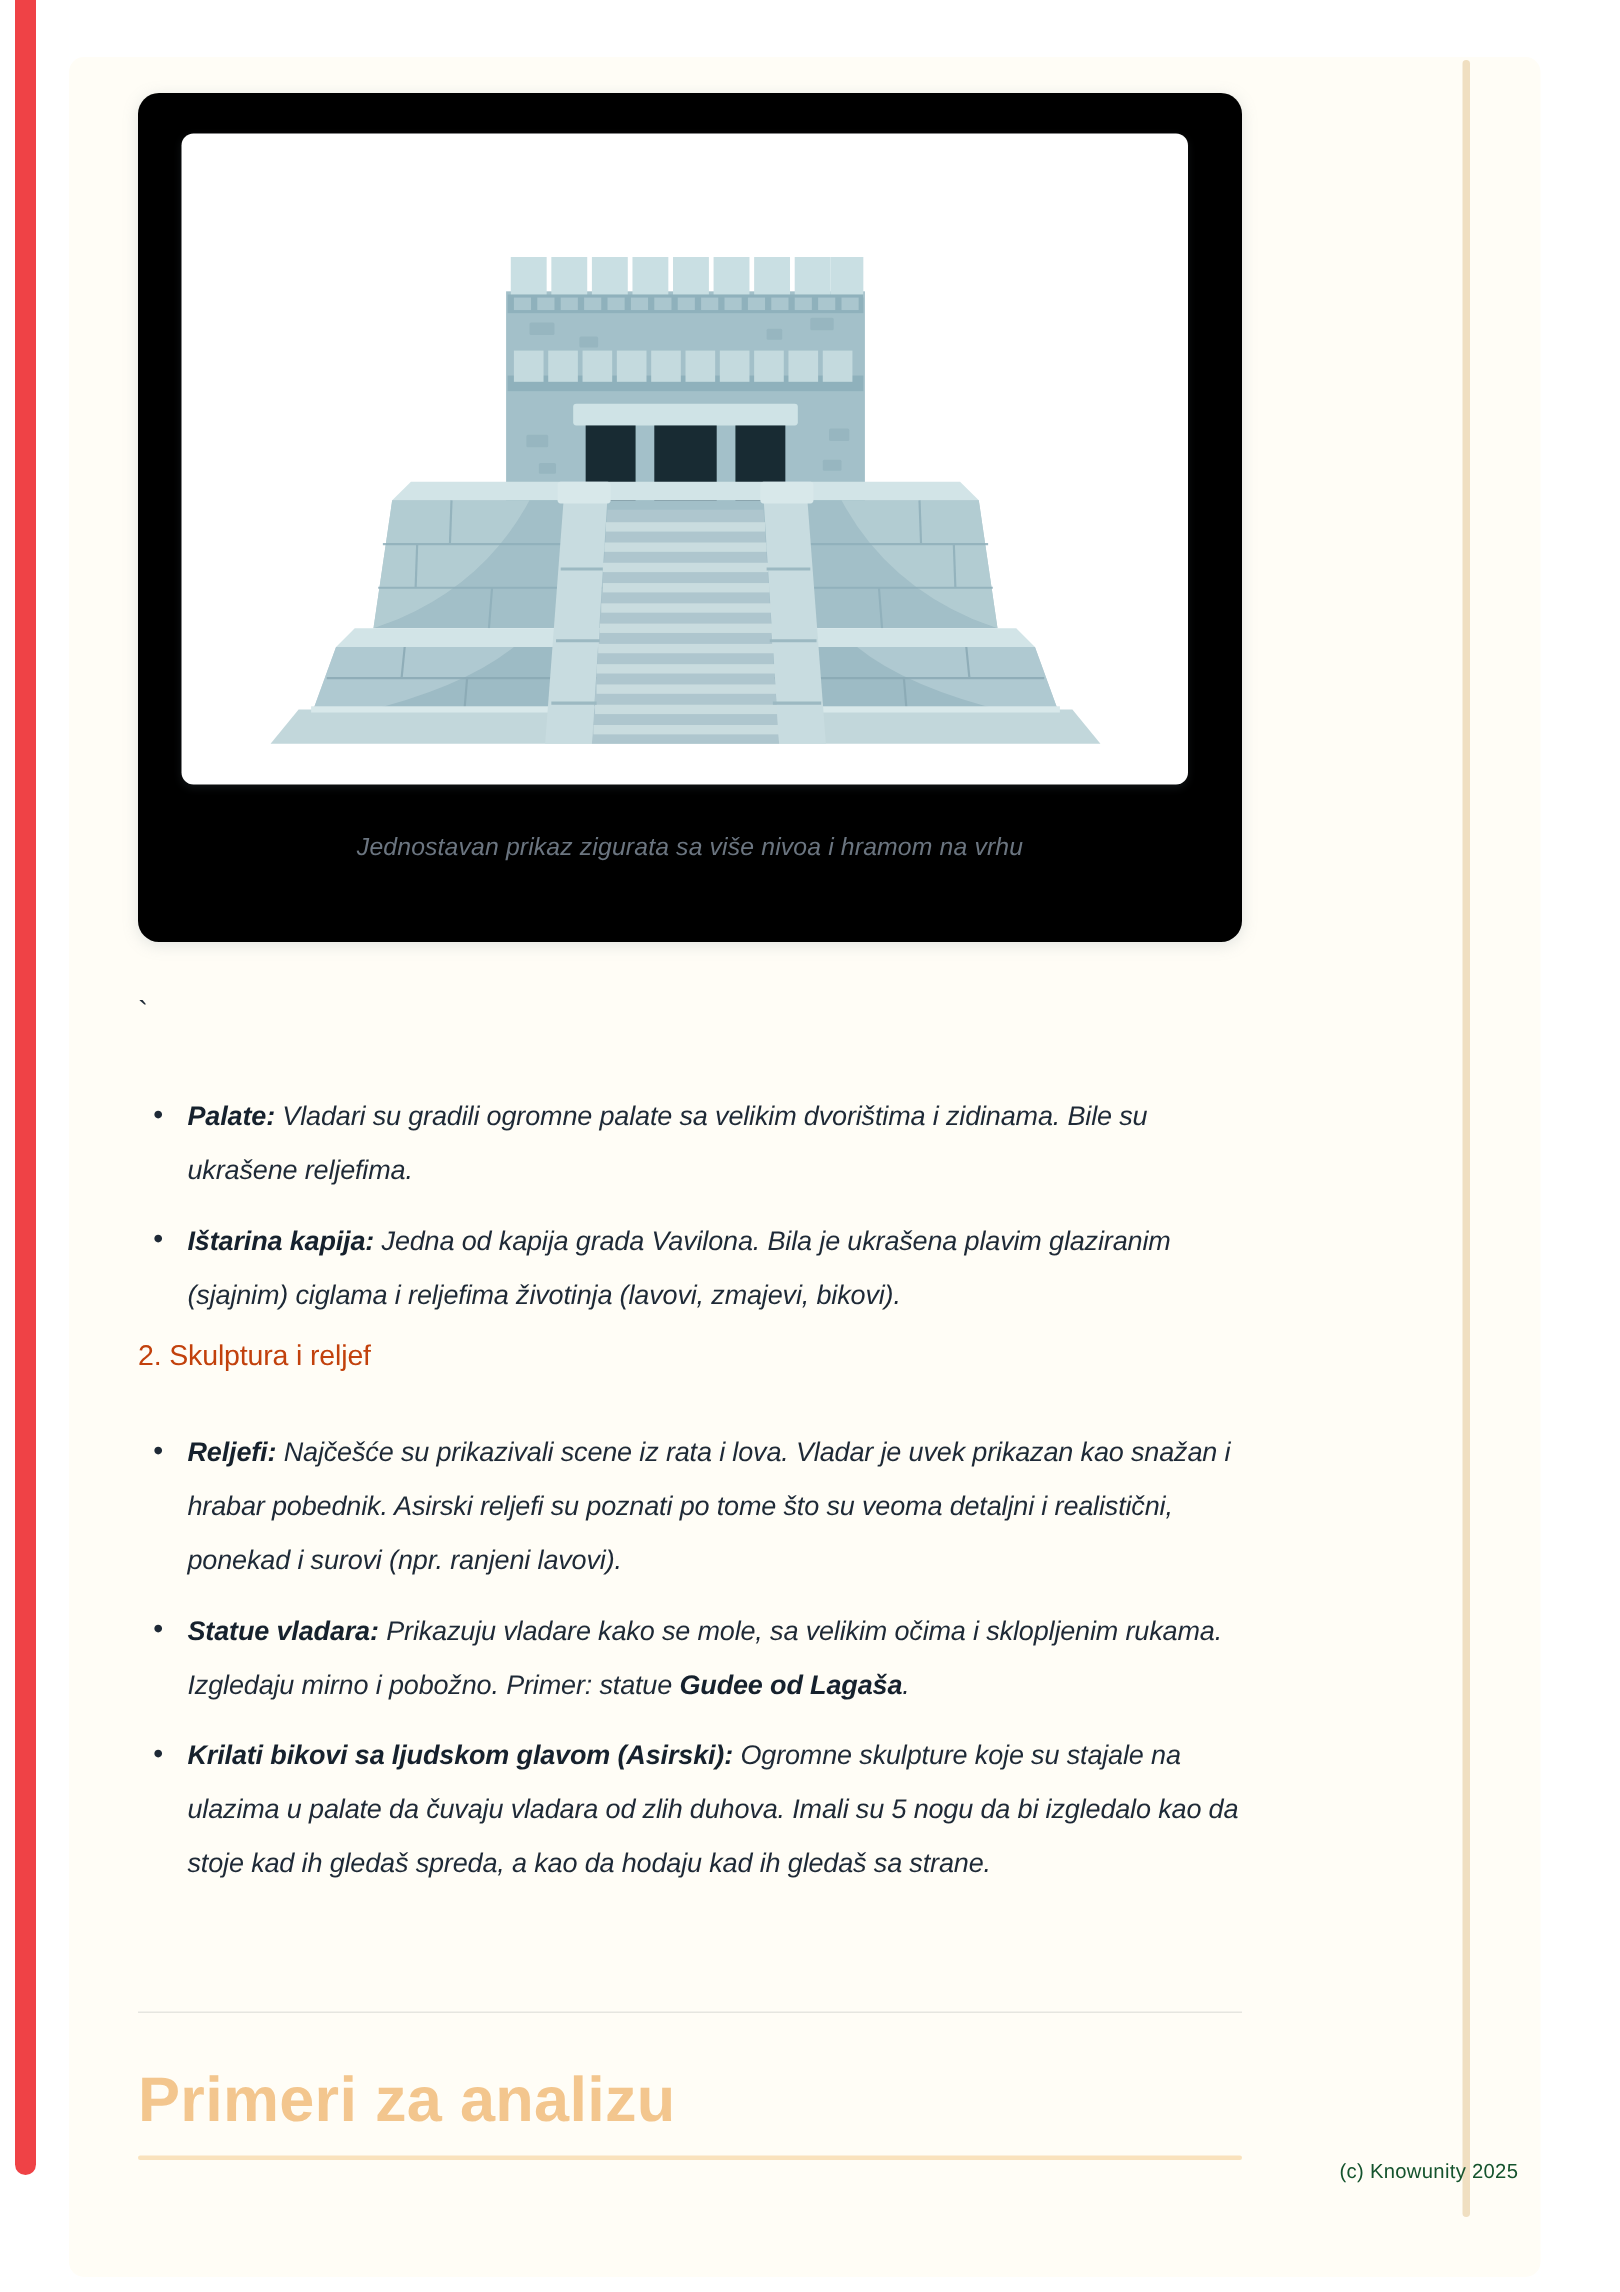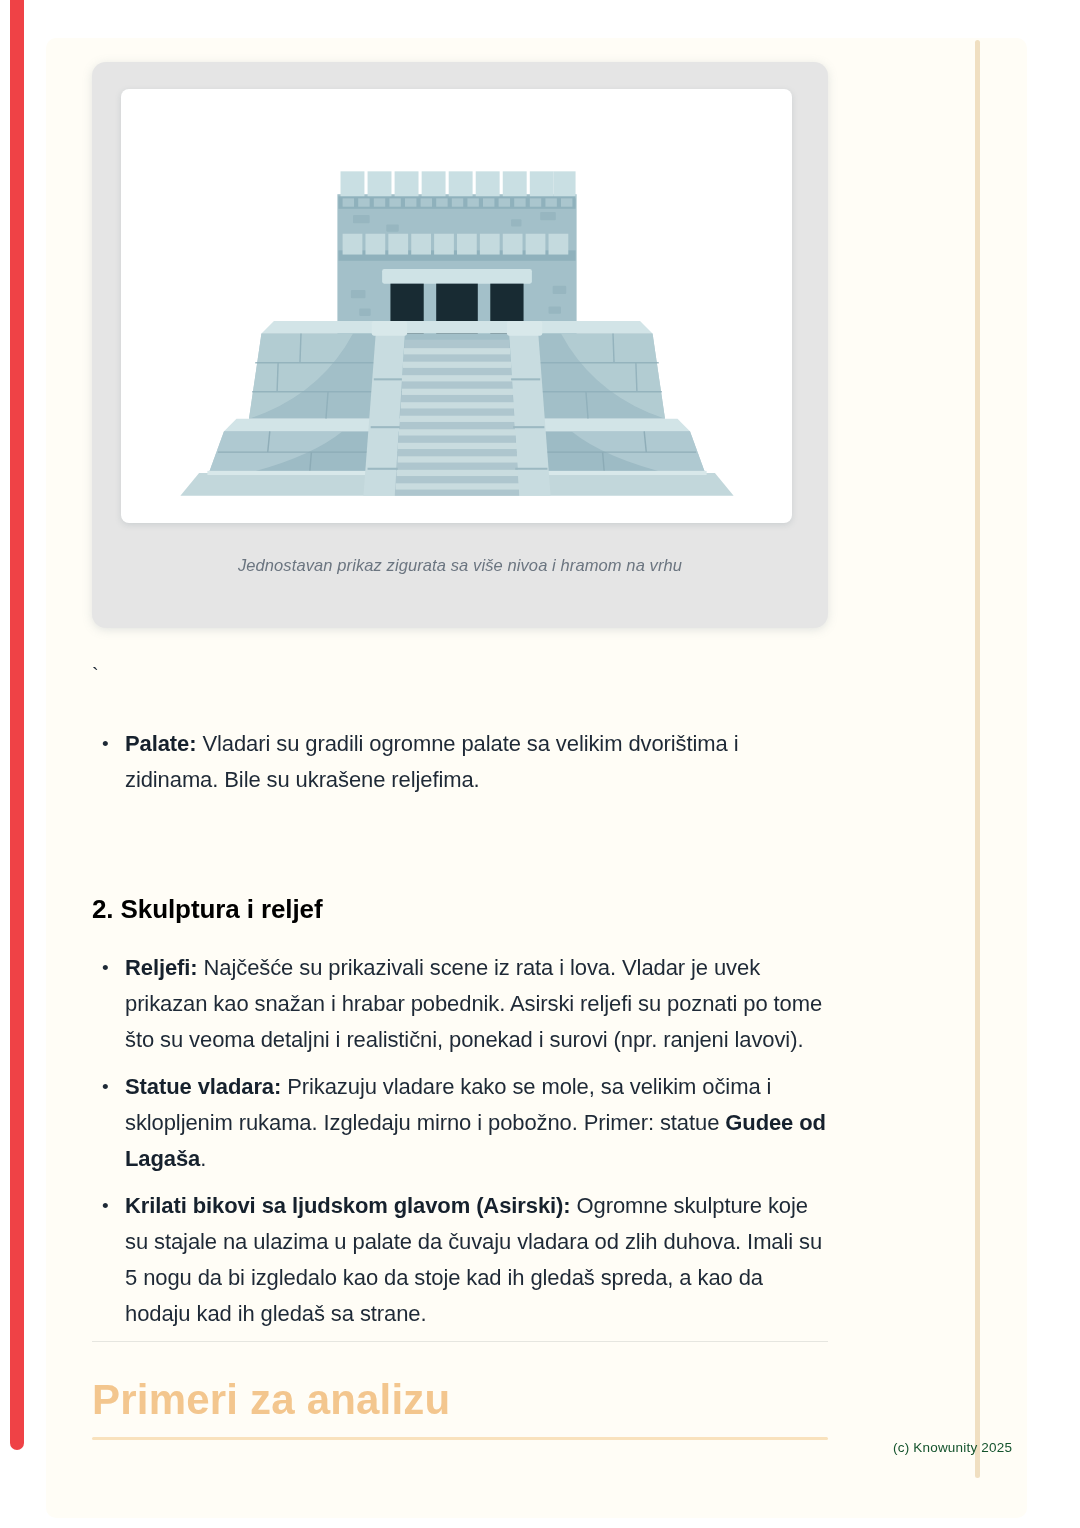--- a/index.html
+++ b/index.html
@@ -17,50 +17,50 @@
   .red-bar{
     position:absolute;left:10px;top:0;width:14px;height:1450px;
     background:#ef4246;border-radius:0 0 8px 8px;
   }
   .tan-line{
     position:absolute;left:975px;top:40px;width:5px;height:1438px;
     background:#f0dfc1;border-radius:3px;
   }
   .card{
     position:absolute;left:92px;top:62px;width:736px;height:566px;
-    background:#e5e5e5;border-radius:14px;
+    background:#000000;border-radius:14px;
     box-shadow:0 2px 10px rgba(140,155,165,0.25);
   }
   .panel{
     position:absolute;left:29px;top:27px;width:671px;height:434px;
     background:#ffffff;border-radius:8px;
     box-shadow:0 2px 6px rgba(90,110,120,0.18);
     overflow:hidden;
   }
   .panel svg{position:absolute;left:24px;top:76px;width:624px;height:333px;}
   .caption{
     position:absolute;left:0;top:494px;width:100%;
     text-align:center;font-style:italic;
     font-size:16.5px;color:#6b7580;letter-spacing:0.1px;
   }
   .content{position:absolute;left:92px;width:736px;color:#1e2936;}
   .stray{top:664px;font-size:20px;}
   ul.blist{list-style:none;margin:0;padding:0;}
   ul.blist li{
     position:relative;padding-left:33px;margin-bottom:11px;
-    font-size:22px;line-height:36px;letter-spacing:-0.1px;max-width:712px;
+    font-size:18px;line-height:36px;letter-spacing:-0.1px;max-width:712px;font-style:italic;
   }
   ul.blist li::before{
     content:"\2022";position:absolute;left:10px;top:0;
     font-size:19px;color:#1e2936;
   }
   ul.blist strong{font-weight:700;color:#16212d;}
   .list-top{top:726px;}
   .h2{
-    top:894px;font-size:26px;font-weight:700;color:#000000;letter-spacing:-0.1px;
+    top:894px;font-size:19px;font-weight:400;color:#c2410c;letter-spacing:-0.1px;
   }
   .list-sculpture{top:950px;}
   .divider{
     position:absolute;left:92px;top:1341px;width:736px;height:1px;
     background:#e6e6e0;
   }
   .section-title{
     position:absolute;left:92px;top:1376px;width:736px;
     font-size:42px;font-weight:700;color:#f3c68e;letter-spacing:0.2px;
   }
@@ -206,20 +206,21 @@
       <rect x="348" y="150" width="34" height="14" rx="2" fill="#d8e8ea"></rect>
     </svg>
   </div>
   <div class="caption">Jednostavan prikaz zigurata sa više nivoa i hramom na vrhu</div>
 </div>
 
 <div class="content stray">`</div>
 
 <ul class="content blist list-top">
     <li><strong>Palate:</strong><span> Vladari su gradili ogromne palate sa velikim dvorištima i zidinama. Bile su ukrašene reljefima.</span></li>
+    <li><strong>Ištarina kapija:</strong><span> Jedna od kapija grada Vavilona. Bila je ukrašena plavim glaziranim (sjajnim) ciglama i reljefima životinja (lavovi, zmajevi, bikovi).</span></li>
   </ul>
 
 <div class="content h2">2. Skulptura i reljef</div>
 
 <ul class="content blist list-sculpture">
     <li><strong>Reljefi:</strong><span> Najčešće su prikazivali scene iz rata i lova. Vladar je uvek prikazan kao snažan i hrabar pobednik. Asirski reljefi su poznati po tome što su veoma detaljni i realistični, ponekad i surovi (npr. ranjeni lavovi).</span></li>
     <li><strong>Statue vladara:</strong><span> Prikazuju vladare kako se mole, sa velikim očima i sklopljenim rukama. Izgledaju mirno i pobožno. Primer: statue </span><strong>Gudee od Lagaša</strong><span>.</span></li>
     <li><strong>Krilati bikovi sa ljudskom glavom (Asirski):</strong><span> Ogromne skulpture koje su stajale na ulazima u palate da čuvaju vladara od zlih duhova. Imali su 5 nogu da bi izgledalo kao da stoje kad ih gledaš spreda, a kao da hodaju kad ih gledaš sa strane.</span></li>
   </ul>
 

